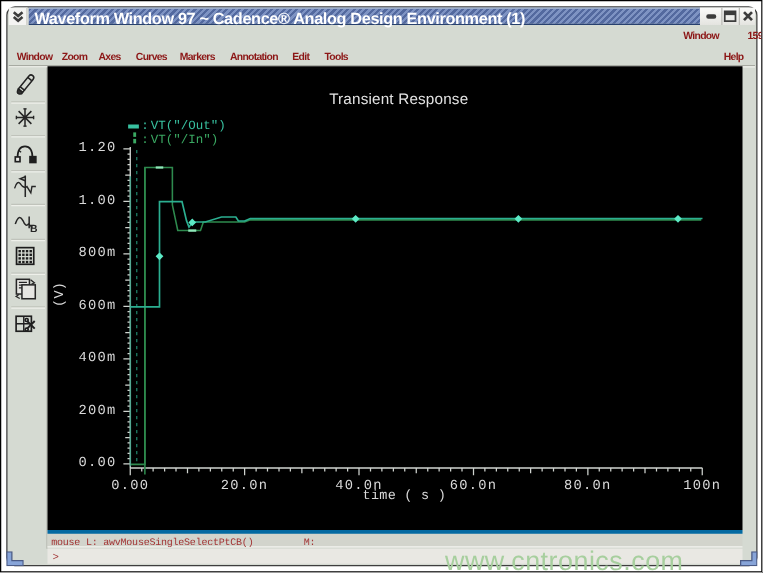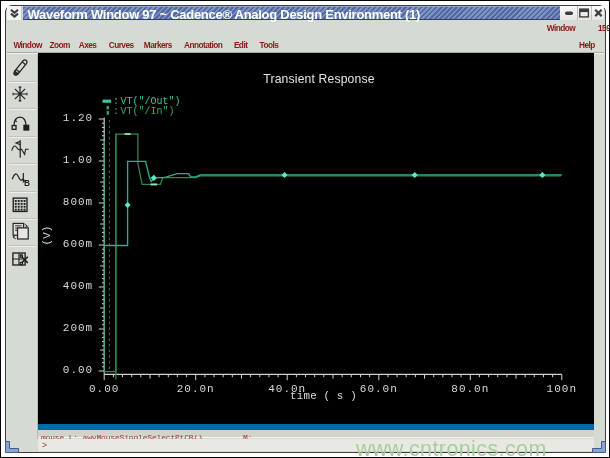--- a/index.html
+++ b/index.html
@@ -14,21 +14,21 @@
 
 #activerow{position:absolute;left:545px;top:22px;font-size:8.3px;font-weight:bold;letter-spacing:-0.55px;color:#8c1616;width:56px}
 .mi{position:absolute;top:0;font-size:8.3px;font-weight:bold;letter-spacing:-0.55px;color:#8c1616;white-space:nowrap}
 #menurow{position:absolute;left:0;top:39px;width:597px;height:11px}
 #groove{position:absolute;left:6px;top:50.6px;width:597px;height:2px;border-top:1px solid #a7aaa2;border-bottom:1px solid #f2f3ee}
 
 #tb{position:absolute;left:6px;top:52.5px;width:31px;height:385px;background:#d5dad2;border-right:1px solid #b9bcb4}
 .cell{position:absolute;left:3px;width:20px;height:20px}
 .cellsep{position:absolute;left:2px;width:27px;height:2px;border-top:1px solid #c0c3bb;border-bottom:1px solid #eef0ea}
 
-#mrow{position:absolute;left:37px;top:423px;width:556px;height:13.5px;background:#d2d4cc;border-top:6px solid #0369a1;border-bottom:1px solid #f4f4f0;font-family:"Liberation Mono",monospace;font-size:8px;letter-spacing:-0.18px;color:#a23434}
+#mrow{position:absolute;left:37px;top:423px;width:556px;height:13.5px;background:#d2d4cc;border-top:3px solid #0369a1;border-bottom:1px solid #f4f4f0;font-family:"Liberation Mono",monospace;font-size:8px;letter-spacing:-0.18px;color:#a23434}
 #prow{position:absolute;left:37px;top:438px;width:556px;height:11.5px;background:#e9e8e3;font-family:"Liberation Mono",monospace;font-size:8.5px;color:#a23434}
 
 .grip{position:absolute;width:14px;height:12px}
 
 #wm{position:absolute;left:355px;top:435.5px;font-size:21.5px;letter-spacing:0.4px;color:#a7cf9e;font-family:"Liberation Sans",sans-serif;z-index:30}
 </style></head><body>
 <div id="c">
  <div id="win"></div>
  <div id="tbar">
   <div id="chev"><svg width="15" height="14" viewBox="0 0 15 14">

